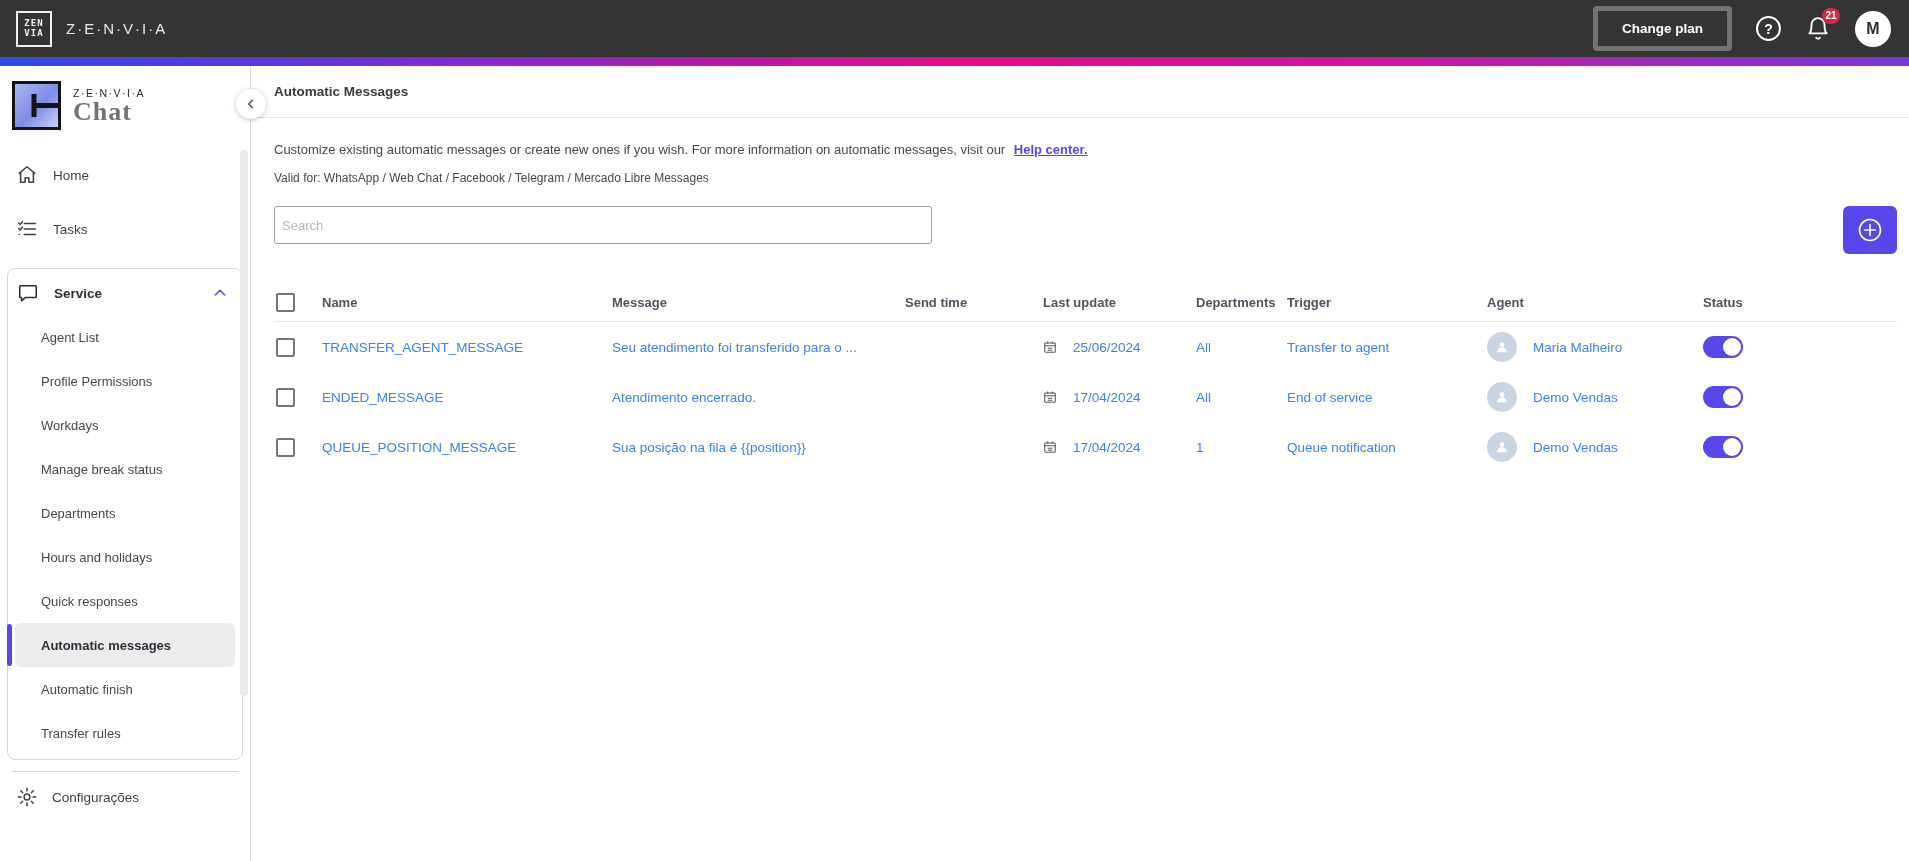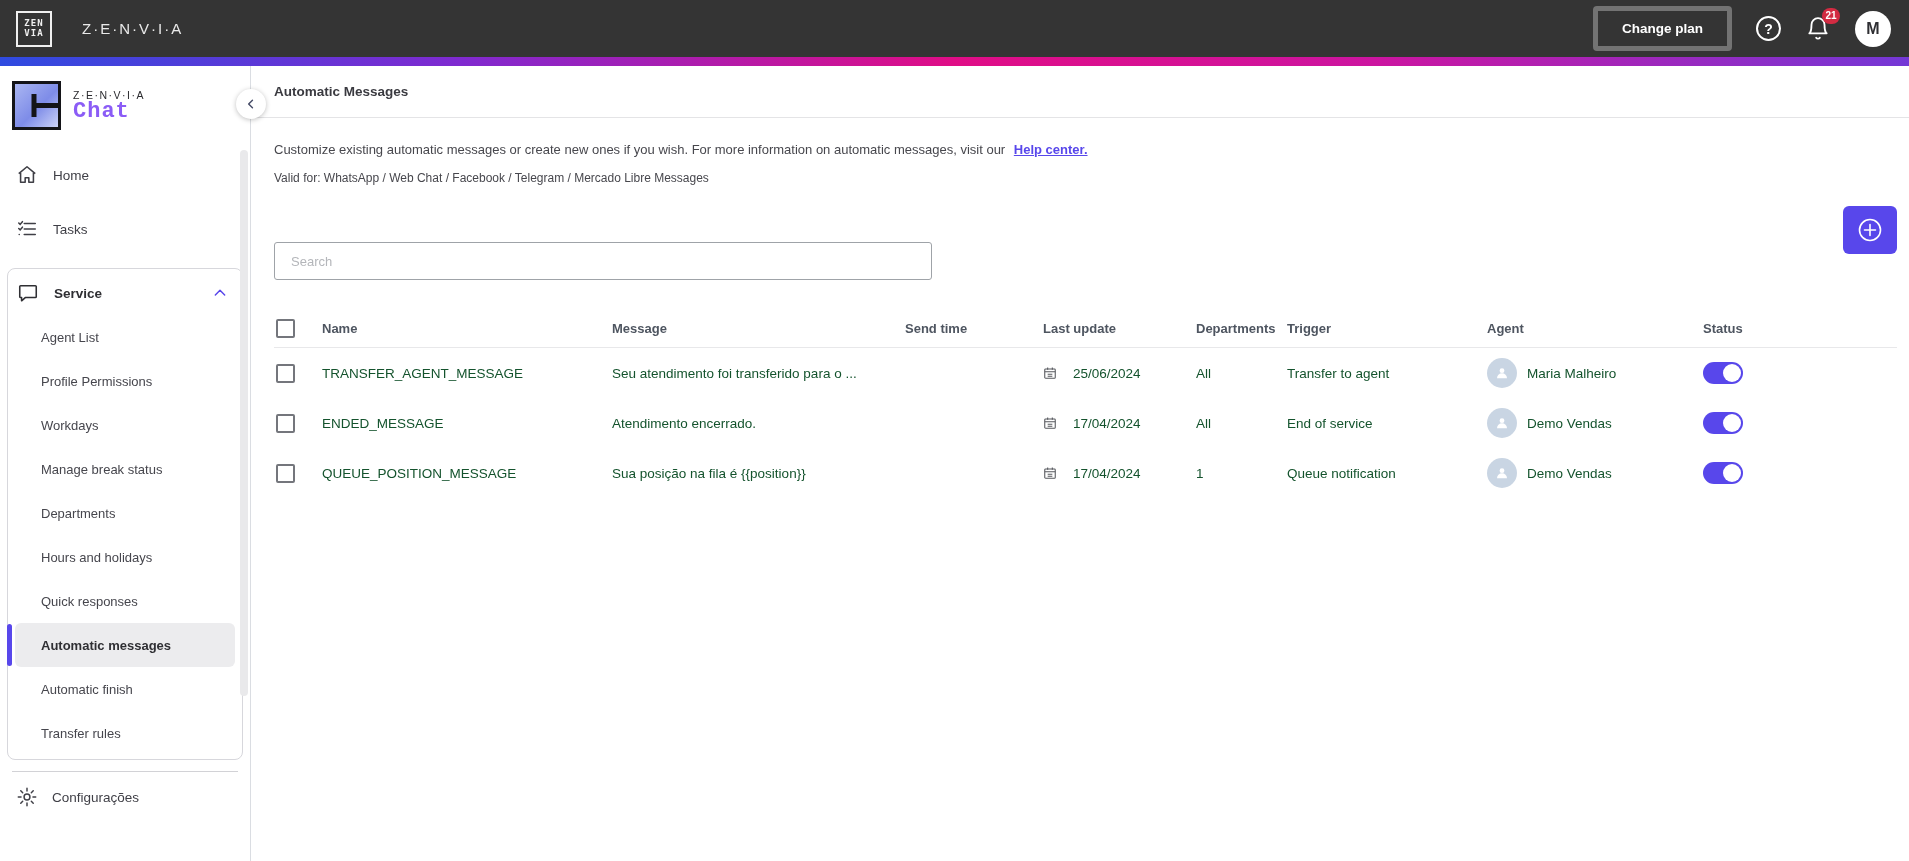--- a/index.html
+++ b/index.html
@@ -11,21 +11,21 @@
     overflow: hidden;
     color: #45474e;
   }
 
   
   .topbar {
     height: 57px; background: #343434;
     display: flex; align-items: center; justify-content: space-between;
     padding: 0 18px 0 16px;
   }
-  .topbar-left { display: flex; align-items: center; gap: 30px; }
+  .topbar-left { display: flex; align-items: center; gap: 14px; }
   .logo-box {
     width: 36px; height: 36px; border: 2px solid #f0f0f0;
     display: flex; flex-direction: column; align-items: center; justify-content: center;
     color: #f0f0f0; font-family: "DejaVu Sans Mono", monospace;
     font-size: 9px; line-height: 1.1; font-weight: bold; letter-spacing: 1px;
   }
   .topbar-brand { color: #e9e9e9; font-size: 15px; letter-spacing: 2px; }
   .topbar-right { display: flex; align-items: center; gap: 24px; }
   .change-plan {
     background: transparent; border: 5px solid #737373; color: #ffffff;
@@ -65,22 +65,22 @@
     border-right: 1px solid #dadde2; position: relative;
   }
   .logo-row { display: flex; align-items: center; gap: 12px; padding: 15px 0 14px 12px; }
   .chat-logo {
     width: 49px; height: 49px; border: 3px solid #141418;
     background: linear-gradient(135deg, #aab6f2 0%, #7e8ce8 55%, #ccd3f8 100%);
     flex-shrink: 0;
   }
   .logo-brand { font-size: 10.5px; letter-spacing: 1.5px; color: #2a2a2e; }
   .logo-product {
-    font-family: Liberation Mono, monospace; font-size: 22px; font-weight: bold;
-    letter-spacing: 1px; color: #8b5cf6; line-height: 1;
+    font-family: Liberation Serif, serif; font-size: 26px; font-weight: bold;
+    letter-spacing: 1px; color: #737373; line-height: 1;
   }
   .nav-item {
     height: 46px; display: flex; align-items: center; gap: 15px;
     padding-left: 16px; font-size: 13.5px; color: #3f3f46;
     margin-top: 8px; cursor: pointer;
   }
   .service-box {
     margin: 16px 7px 0 7px; border: 1px solid #d7d7dc; border-radius: 8px;
     padding: 2px 0 4px 0; position: relative; background: #ffffff;
   }
@@ -123,47 +123,47 @@
     display: flex; align-items: center; padding-left: 23px;
   }
   .page-title { font-weight: bold; font-size: 13.5px; color: #3a3a40; }
   .page-body { padding: 24px 12px 0 23px; }
   .description { font-size: 13px; color: #47474d; }
   .help-link { color: #5847EB; font-weight: bold; text-decoration: underline; margin-left: 5px; cursor: pointer; }
   .valid-for { font-size: 12px; color: #47474d; margin-top: 14px; }
   .toolbar { display: flex; justify-content: space-between; align-items: flex-start; margin-top: 21px; }
   .search-input {
     width: 658px; height: 38px; border: 1px solid #9fa3a8; border-radius: 3px;
-    padding: 0 16px; font-size: 13px; color: #333333;
-    font-family: "Liberation Sans", sans-serif; outline: none; margin-top: 36px;
+    padding: 0 7px; font-size: 13px; color: #333333;
+    font-family: "Liberation Sans", sans-serif; outline: none;
   }
   .search-input::placeholder { color: #b4b6ba; }
   .add-btn {
     width: 54px; height: 48px; border: none; border-radius: 6px;
     background: #5847EB; display: flex; align-items: center; justify-content: center;
     cursor: pointer; margin-right: 0px;
   }
 
   
   .table { margin-top: 30px; }
   .trow {
     display: grid;
     grid-template-columns: 48px 290px 293px 138px 153px 91px 200px 216px 100px;
     align-items: center;
   }
   .thead { height: 38px; border-bottom: 1px solid #e8e8ea; }
   .th { font-size: 13px; font-weight: bold; color: #4e5560; }
   .tbody .trow { height: 50px; }
-  .td { font-size: 13.5px; color: #14532d; }
+  .td { font-size: 13.5px; color: #3b82f6; }
   .checkbox {
     width: 19px; height: 19px; border: 2px solid #74767c; border-radius: 2px;
     background: #ffffff; cursor: pointer; margin-left: 2px;
   }
   .date-cell { display: flex; align-items: center; gap: 16px; }
-  .agent-cell { display: flex; align-items: center; gap: 10px; }
+  .agent-cell { display: flex; align-items: center; gap: 16px; }
   .avatar-sm {
     width: 30px; height: 30px; border-radius: 50%; background: #c9d5e3;
     display: flex; align-items: center; justify-content: center; flex-shrink: 0;
   }
   .toggle {
     width: 40px; height: 22px; border-radius: 11px; background: #5847EB;
     position: relative; cursor: pointer;
   }
   .toggle .knob {
     position: absolute; right: 2px; top: 2px; width: 18px; height: 18px;

